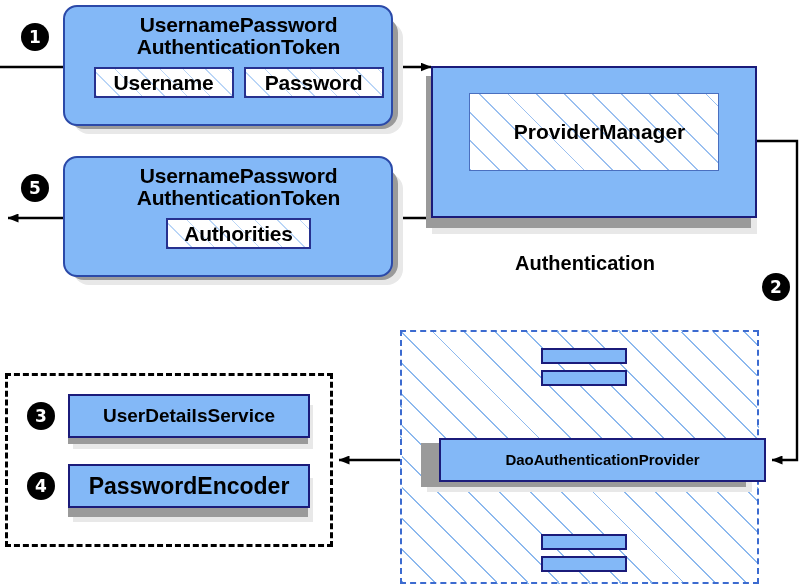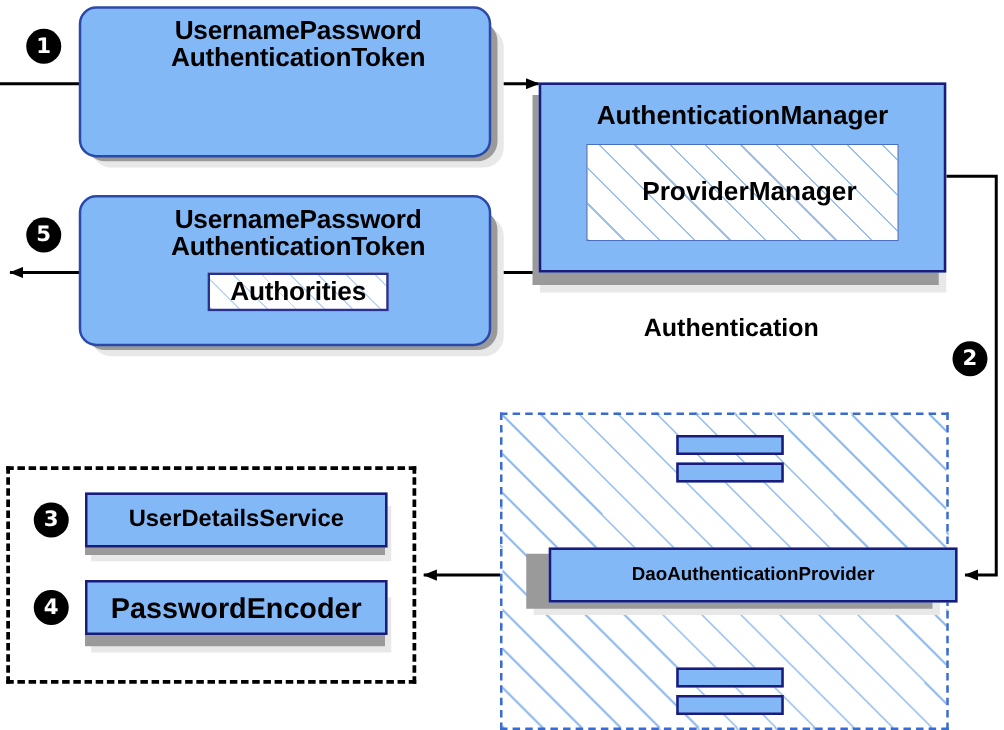--- a/index.html
+++ b/index.html
@@ -129,20 +129,24 @@
     <line x1="584" y1="392" x2="584" y2="440" stroke="#000" stroke-width="4" marker-end="url(#ahs)"></line>
     <line x1="584" y1="482" x2="584" y2="530" stroke="#000" stroke-width="4" marker-end="url(#ahs)"></line>
     <line x1="584" y1="530" x2="584" y2="482" stroke="#000" stroke-width="4" marker-end="url(#ahs)"></line>
   </svg>
 
   <div class="shadow-lt" style="left:73px;top:22px;width:330px;height:112px;border-radius:16px;"></div>
   <div class="shadow-dk" style="left:68px;top:17px;width:330px;height:112px;border-radius:16px;"></div>
   <div class="blue-node rounded token" style="left:63px;top:5px;width:330px;height:121px;">
     <div class="title">UsernamePassword</div>
     <div class="title">AuthenticationToken</div>
+    <div class="slots">
+      <div class="slot" style="width:140px;">Username</div>
+      <div class="slot" style="width:140px;">Password</div>
+    </div>
   </div>
   <div class="marker" style="left:22px;top:24px;">
     <span>1</span>
   </div>
 
   <div class="shadow-lt" style="left:73px;top:173px;width:330px;height:112px;border-radius:16px;"></div>
   <div class="shadow-dk" style="left:68px;top:168px;width:330px;height:112px;border-radius:16px;"></div>
   <div class="blue-node rounded token" style="left:63px;top:156px;width:330px;height:121px;">
     <div class="title">UsernamePassword</div>
     <div class="title">AuthenticationToken</div>
@@ -150,21 +154,20 @@
       <div class="slot" style="width:145px;">Authorities</div>
     </div>
   </div>
   <div class="marker" style="left:22px;top:175px;">
     <span>5</span>
   </div>
 
   <div class="shadow-lt" style="left:432px;top:82px;width:325px;height:152px;"></div>
   <div class="shadow-dk" style="left:426px;top:76px;width:325px;height:152px;"></div>
   <div class="blue-node mgr" style="left:431px;top:66px;width:326px;height:152px;">
-    <div>AuthenticationManager</div>
     <div class="inner" style="width:250px;height:78px;">ProviderManager</div>
   </div>
 
   <div class="region-title" style="left:470px;top:252px;width:230px;">
     <div>Authentication</div>
   </div>
   <div class="marker" style="left:763px;top:274px;">
     <span>2</span>
   </div>
 

